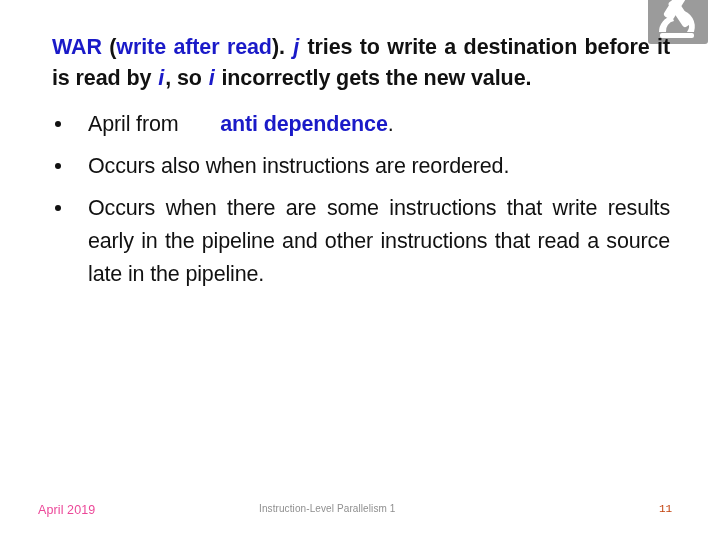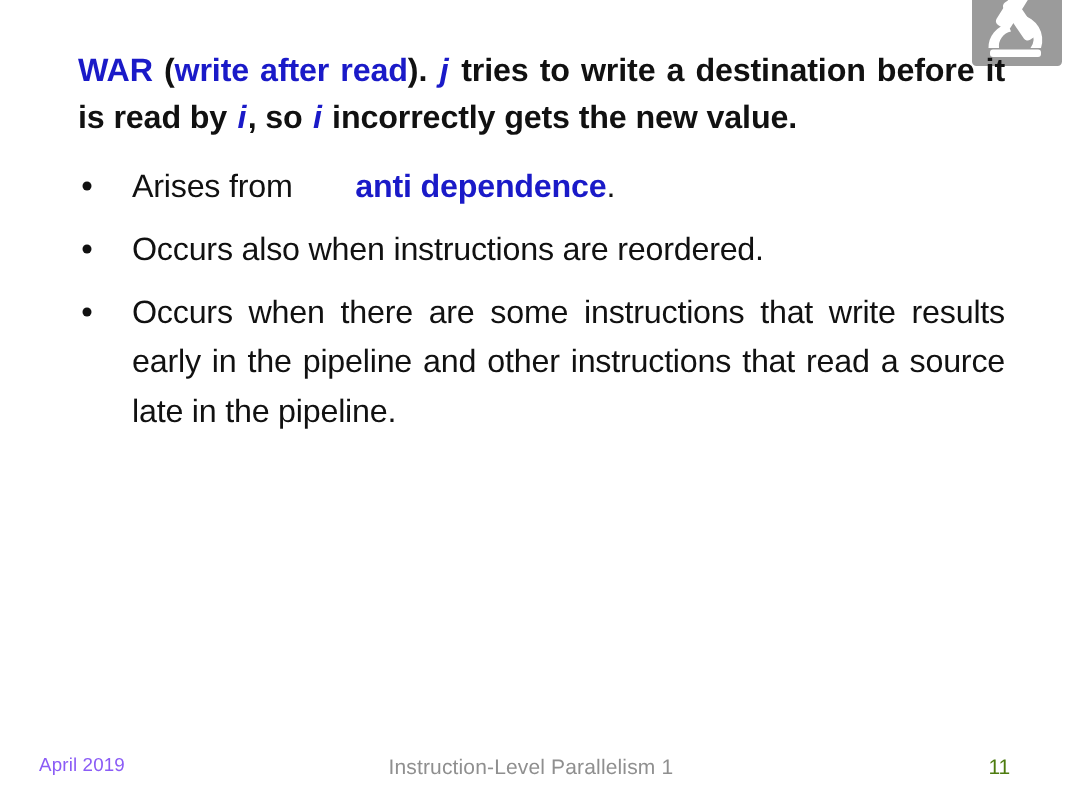--- a/index.html
+++ b/index.html
@@ -107,43 +107,44 @@
   
   .footer {
     position: absolute;
     left: 0;
     top: 503px;
     width: 720px;
     height: 30px;
   }
   .footer-date {
     position: absolute;
-    left: 26px;
+    left: 38px;
     top: 0;
     font-size: 12.5px;
-    color: #8b5cf6;
+    color: #ec4899;
     letter-spacing: 0.1px;
     white-space: nowrap;
   }
   .footer-title {
     position: absolute;
     left: 259px;
     top: 0;
-    font-size: 14px;
+    font-size: 10px;
     color: #8f8f8f;
     letter-spacing: 0.1px;
     white-space: nowrap;
   }
   .footer-page {
     position: absolute;
     left: 659px;
     top: 0;
-    font-size: 14px;
-    color: #4d7c0f;
+    font-size: 11px;
+    color: #c2410c;
     white-space: nowrap;
+    font-family: Liberation Mono, monospace;
   }
 </style>
 </head>
 <body>
 
 <div class="slide">
 
   <div class="logo">
     <svg viewBox="0 0 60 50" xmlns="http://www.w3.org/2000/svg" aria-hidden="true">
       <g fill="#ffffff">
@@ -157,21 +158,21 @@
   </div>
 
   <div class="content">
 
     <p class="lead"><span class="blue">WAR</span><span> (</span><span class="blue">write after read</span><span>).</span><span> </span><span class="ital">j</span><span> tries to write a destination before it is read by </span><span class="ital">i</span><span>, so </span><span class="ital">i</span><span> incorrectly gets the new value.</span></p>
 
     <ul class="bullets">
 
       <li>
         <span class="dot"></span>
-        <span class="li-text no-stretch"><span>Arises from </span><span class="blue-strong">anti dependence</span><span>.</span></span>
+        <span class="li-text no-stretch"><span>April from </span><span class="blue-strong">anti dependence</span><span>.</span></span>
       </li>
 
 
       <li>
         <span class="dot"></span>
         <span class="li-text no-stretch">Occurs also when instructions are reordered.</span>
       </li>
 
       <li>
         <span class="dot"></span>

